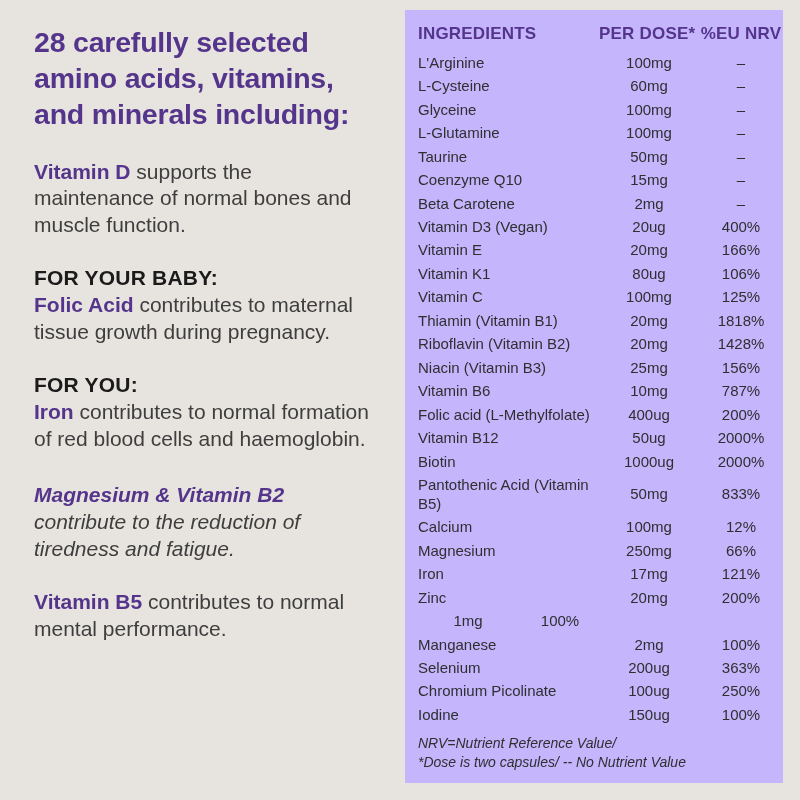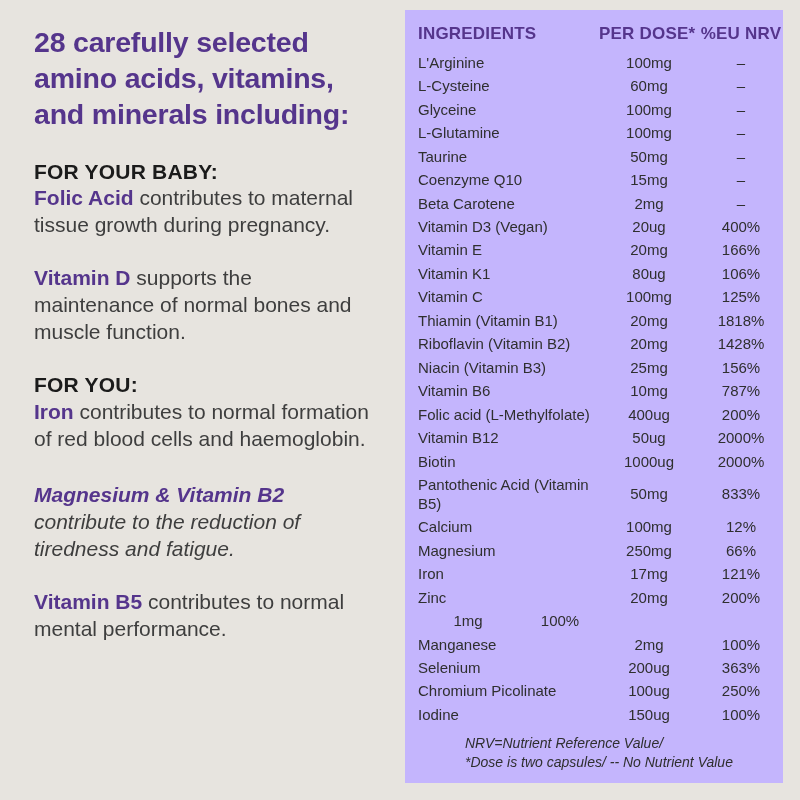--- a/index.html
+++ b/index.html
@@ -44,43 +44,43 @@
   .t-header .h-dose{width:100px;}
   .t-header .h-nrv{width:84px;text-align:center;}
   .t-header span{
     font-size:17px;font-weight:700;color:var(--purple);letter-spacing:0.2px;
     white-space:nowrap;
   }
   .t-row{display:flex;align-items:center;padding:2.6px 0;}
   .t-row .c-name{flex:1;font-size:15px;color:var(--table-text);line-height:1.22;}
   .t-row .c-dose{width:100px;text-align:center;font-size:15px;color:var(--table-text);line-height:1.22;}
   .t-row .c-nrv{width:84px;text-align:center;font-size:15px;color:var(--table-text);line-height:1.22;}
-  .footnotes{margin-top:7px;margin-left:47px;}
+  .footnotes{margin-top:7px;}
   .footnotes .fn{
     font-size:14px;font-style:italic;color:var(--table-text);line-height:1.4;
   }
 </style>
 </head>
 <body>
 
 <div class="canvas">
 
   <div class="left-col">
     <h1 class="headline">28 carefully selected amino acids, vitamins, and minerals including:</h1>
 
     <div class="blocks" id="blocks">
 
         <div class="block">
+
+          <p class="para"><span class="lead">Vitamin D</span><span> supports the maintenance of normal bones and muscle function.</span></p>
+        </div>
+
+        <div class="block">
           <div class="label">FOR YOUR BABY:</div>
           <p class="para"><span class="lead">Folic Acid</span><span> contributes to maternal tissue growth during pregnancy.</span></p>
-        </div>
-
-        <div class="block">
-
-          <p class="para"><span class="lead">Vitamin D</span><span> supports the maintenance of normal bones and muscle function.</span></p>
         </div>
 
 
         <div class="block">
           <div class="label">FOR YOU:</div>
           <p class="para"><span class="lead">Iron</span><span> contributes to normal formation of red blood cells and haemoglobin.</span></p>
         </div>
 
         <div class="block">
 

